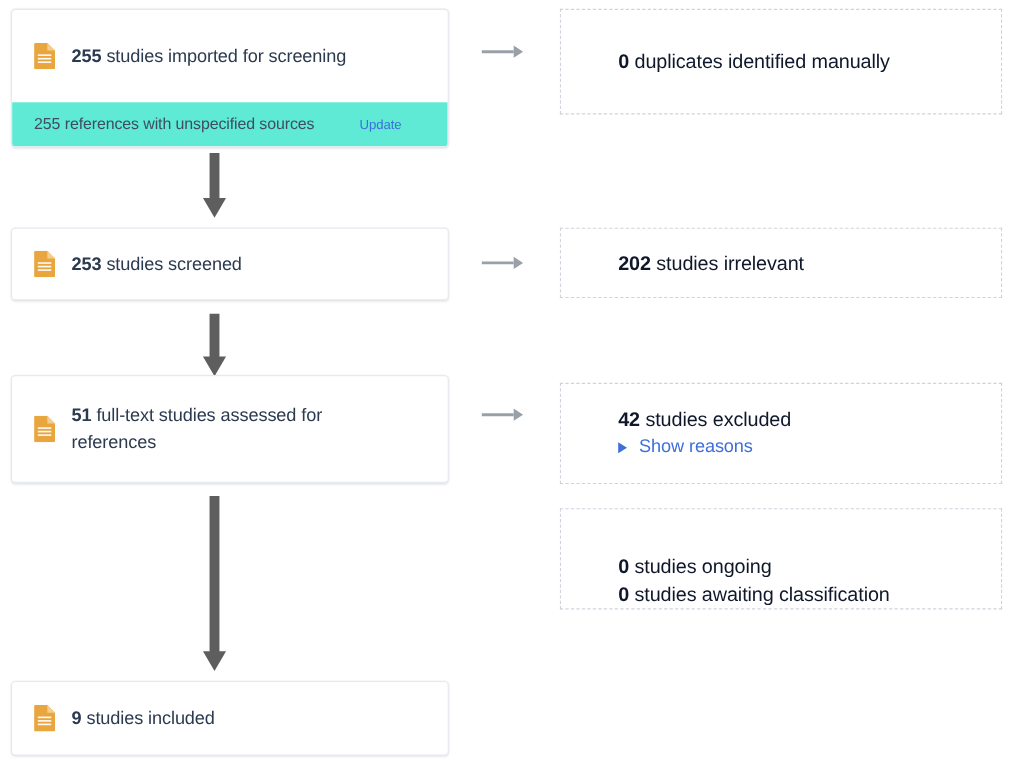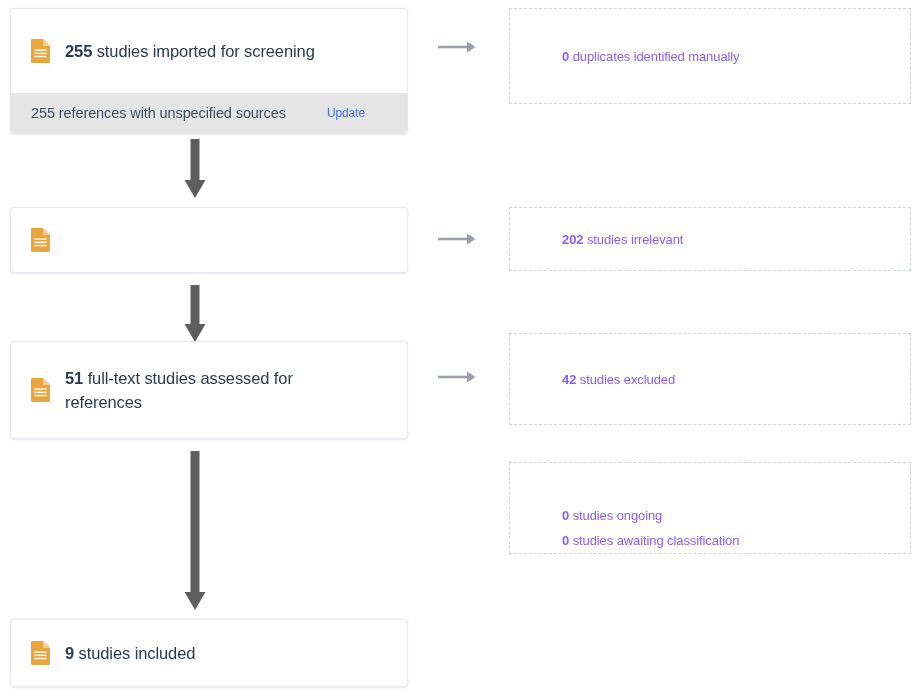--- a/index.html
+++ b/index.html
@@ -54,21 +54,21 @@
   .doc-icon {
     flex: 0 0 auto;
     width: 19px;
     height: 24px;
     margin-right: 15px;
     display: block;
   }
 
   
   .node-footer {
-    background: #e5e5e5;
+    background: #5eead4;
     padding: 12px 16px 12px 20px;
     display: flex;
     align-items: center;
     justify-content: space-between;
     box-sizing: border-box;
   }
   .node-footer-text {
     font-size: 14.5px;
     color: #3f4d61;
     letter-spacing: -0.1px;
@@ -88,23 +88,23 @@
     width: 402px;
     border: 1px dashed #cfd4dc;
     box-sizing: border-box;
     display: flex;
     flex-direction: column;
     justify-content: center;
     padding-left: 52px;
     padding-right: 16px;
   }
   .outbox-line {
-    font-size: 13px;
+    font-size: 18px;
     line-height: 25px;
-    color: #8b5cf6;
+    color: #0f172a;
     letter-spacing: -0.1px;
     white-space: nowrap;
   }
   .outbox-line .num { font-weight: bold; }
 
   .reasons-link {
     display: flex;
     align-items: center;
     font-size: 16.5px;
     line-height: 25px;
@@ -178,20 +178,23 @@
     <div class="node-body" style="height:64px;">
       <svg class="doc-icon" viewBox="0 0 19 24">
         <path d="M0 1.2A1.2 1.2 0 0 1 1.2 0H12l7 7v15.8A1.2 1.2 0 0 1 17.8 24H1.2A1.2 1.2 0 0 1 0 22.8z" fill="#e9a63f"></path>
         <path d="M12 0l7 7h-7z" fill="#f6cd8e"></path>
         <g fill="#fff" opacity="0.92">
           <rect x="3.4" y="10.4" width="12.2" height="1.5"></rect>
           <rect x="3.4" y="13.6" width="12.2" height="1.5"></rect>
           <rect x="3.4" y="16.8" width="12.2" height="1.5"></rect>
         </g>
       </svg>
+      <div class="node-text">
+        <span class="num">253</span><span> </span><span>studies screened</span>
+      </div>
     </div>
   </div>
 
   <svg class="h-arrow" style="left:437px; top:231px;" viewBox="0 0 40 16">
     <line x1="1" y1="8" x2="30" y2="8" stroke="#9aa0a8" stroke-width="2.6"></line>
     <path d="M30 2.4 L38.5 8 L30 13.6 Z" fill="#9aa0a8"></path>
   </svg>
 
   <div class="outbox" style="top:207px; height:64px;">
     <div class="outbox-line">
@@ -219,23 +222,27 @@
         <span class="num">51</span><span> </span><span>full-text studies assessed for references</span>
       </div>
     </div>
   </div>
 
   <svg class="h-arrow" style="left:437px; top:369px;" viewBox="0 0 40 16">
     <line x1="1" y1="8" x2="30" y2="8" stroke="#9aa0a8" stroke-width="2.6"></line>
     <path d="M30 2.4 L38.5 8 L30 13.6 Z" fill="#9aa0a8"></path>
   </svg>
 
-  <div class="outbox" style="top:333px; height:92px;">
+  <div class="outbox" style="top:348px; height:92px;">
     <div class="outbox-line">
       <span class="num">42</span><span> </span><span>studies excluded</span>
+    </div>
+    <div class="reasons-link">
+      <span class="tri"></span>
+      <span class="lbl">Show reasons</span>
     </div>
   </div>
 
   <div class="outbox" style="top:462px; height:92px;justify-content:flex-end;">
     <div class="outbox-line">
       <span class="num">0</span><span> </span><span>studies ongoing</span>
     </div>
     <div class="outbox-line">
       <span class="num">0</span><span> </span><span>studies awaiting classification</span>
     </div>

